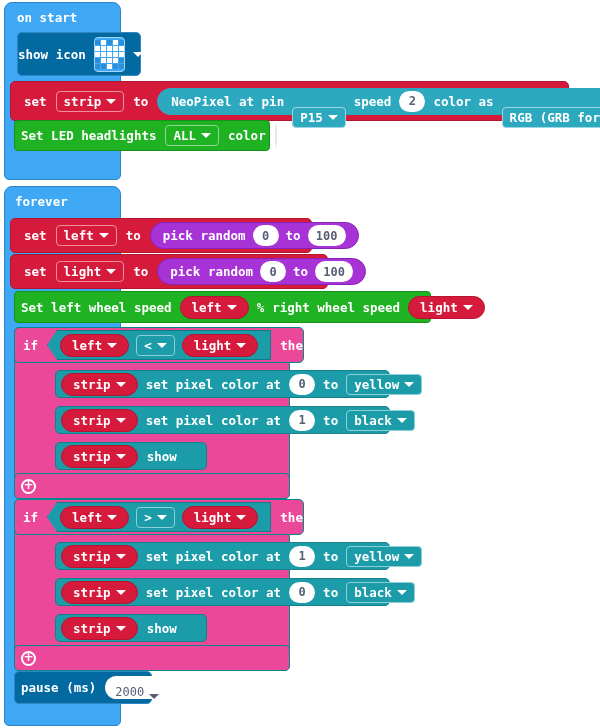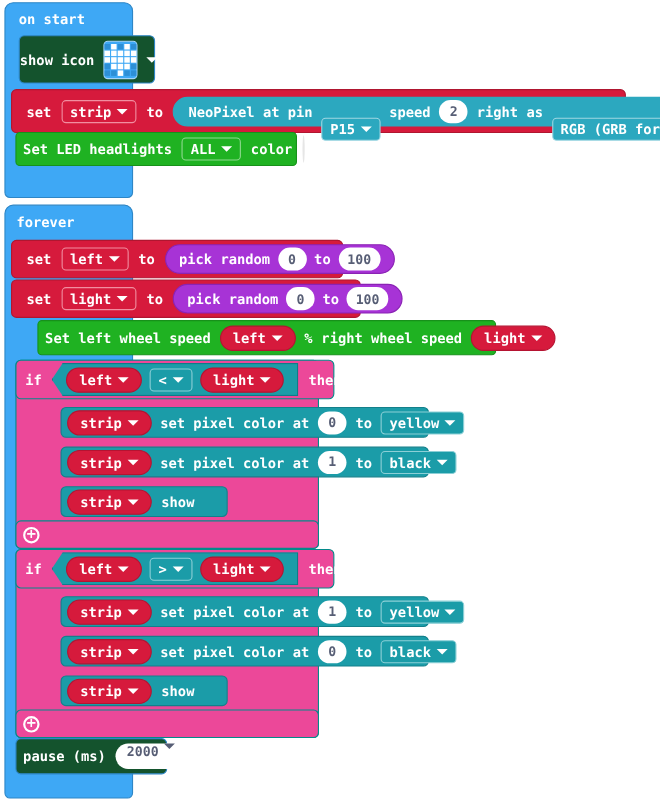--- a/index.html
+++ b/index.html
@@ -22,21 +22,21 @@
   .row{
     display:flex;align-items:center;
     height:100%;
     padding:0 0;
     gap:7px;
     white-space:nowrap;
   }
   .lbl{color:#ffffff;font-weight:bold;letter-spacing:0px;font-size:12.5px;}
 
   
-  .b-blue  {background:#14532d;border:1px solid #2E86C6;border-radius:5px;}
+  .b-blue  {background:#0369a1;border:1px solid #2E86C6;border-radius:5px;}
   .b-red   {background:#D61A3C;border:1px solid #B01630;border-radius:5px;}
   .b-green {background:#1FB222;border:1px solid #17911a;border-radius:4px;}
   .b-teal  {background:#1B9CA8;border:1px solid #13808b;border-radius:5px;}
   .b-darkteal{background:#ec4899;border:1px solid #038a8a;border-radius:5px;}
 
   
   .pill{
     display:inline-flex;align-items:center;justify-content:center;
     border-radius:999px;height:23px;padding:0 11px;gap:5px;
     color:#fff;font-weight:bold;font-size:12.5px;
@@ -60,22 +60,22 @@
 
   
   .num{
     display:inline-flex;align-items:center;justify-content:center;
     background:#ffffff;color:#575E75;font-weight:bold;font-size:12px;
     border-radius:999px;height:21px;min-width:26px;padding:0 8px;
     box-sizing:border-box;
   }
   .num-wide{min-width:38px;}
   .numdrop{
-    display:inline-flex;align-items:flex-start;justify-content:center;gap:5px;
-    background:#ffffff;color:#575E75;font-weight:bold;font-size:12px;
+    display:inline-flex;align-items:flex-end;justify-content:center;gap:5px;
+    background:#ffffff;color:#575E75;font-weight:normal;font-size:12px;
     border-radius:999px;height:23px;padding:0 10px;
     box-sizing:border-box;
   }
 
   .caret{
     width:0;height:0;border-left:5px solid transparent;border-right:5px solid transparent;
     border-top:5px solid #fff;display:inline-block;
   }
   .caret-dark{border-top-color:#575E75;}
 
@@ -171,21 +171,21 @@
       </span>
       <span class="lbl">to</span>
       <span class="pill pill-cyan" style="height:27px;gap:8px;padding:0 13px;">
         <span>NeoPixel at pin</span>
         <span class="fld fld-oncyan">
           <span>P15</span>
           <span class="caret"></span>
         </span>
         <span>speed</span>
         <span class="num">2</span>
-        <span>right as</span>
+        <span>color as</span>
         <span class="fld fld-oncyan">
           <span>RGB (GRB format)</span>
 
         </span>
       </span>
     </div>
   </div>
 
   <div class="blk b-green" style="left:14px;top:120px;width:256px;height:31px;">
     <div class="row" style="gap:9px;padding-left:6px;">
@@ -232,21 +232,21 @@
       <span class="lbl">to</span>
       <span class="pill pill-purple" style="height:27px;gap:7px;padding:0 12px;">
         <span>pick random</span>
         <span class="num">0</span>
         <span>to</span>
         <span class="num num-wide">100</span>
       </span>
     </div>
   </div>
 
-  <div class="blk b-green" style="left:14px;top:291px;width:417px;height:32px;margin-left:20px;">
+  <div class="blk b-green" style="left:14px;top:291px;width:417px;height:32px;">
     <div class="row" style="gap:8px;padding-left:6px;">
       <span class="lbl">Set left wheel speed</span>
       <span class="pill pill-red">
         <span>left</span>
         <span class="caret"></span>
       </span>
       <span class="lbl">%</span>
       <span class="lbl">right wheel speed</span>
       <span class="pill pill-red">
         <span>light</span>

